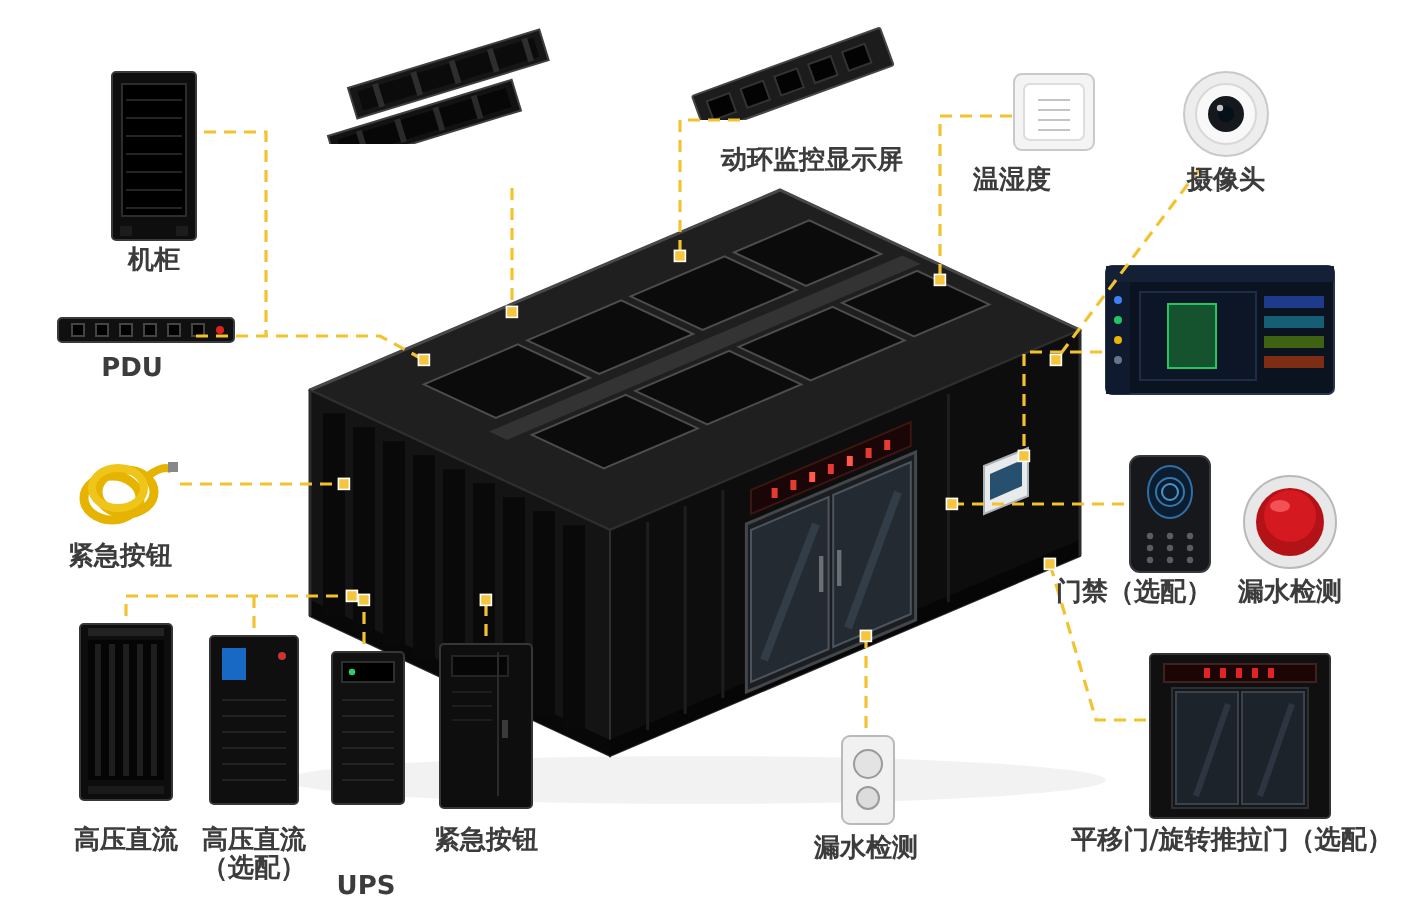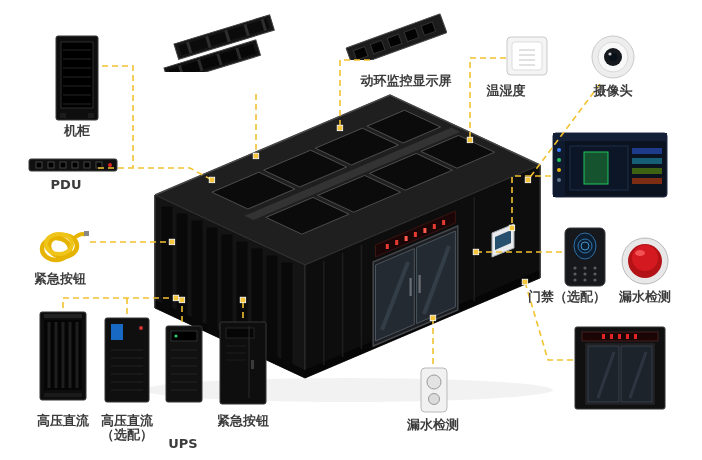--- a/index.html
+++ b/index.html
@@ -377,14 +377,15 @@
   <div class="label" style="left:645px;top:290px">漏水检测</div>
   <div class="label" style="left:60px;top:272px">紧急按钮</div>
   <div class="label" style="left:63px;top:414px">高压直流</div>
   <div class="label" style="left:127px;top:414px">
     <div>高压直流</div>
     <div>（选配）</div>
   </div>
   <div class="label" style="left:183px;top:437px">UPS</div>
   <div class="label" style="left:243px;top:414px">紧急按钮</div>
   <div class="label" style="left:433px;top:418px">漏水检测</div>
+  <div class="label" style="left:616px;top:414px">平移门/旋转推拉门（选配）</div>
 
 </div>
 
 </body></html>

